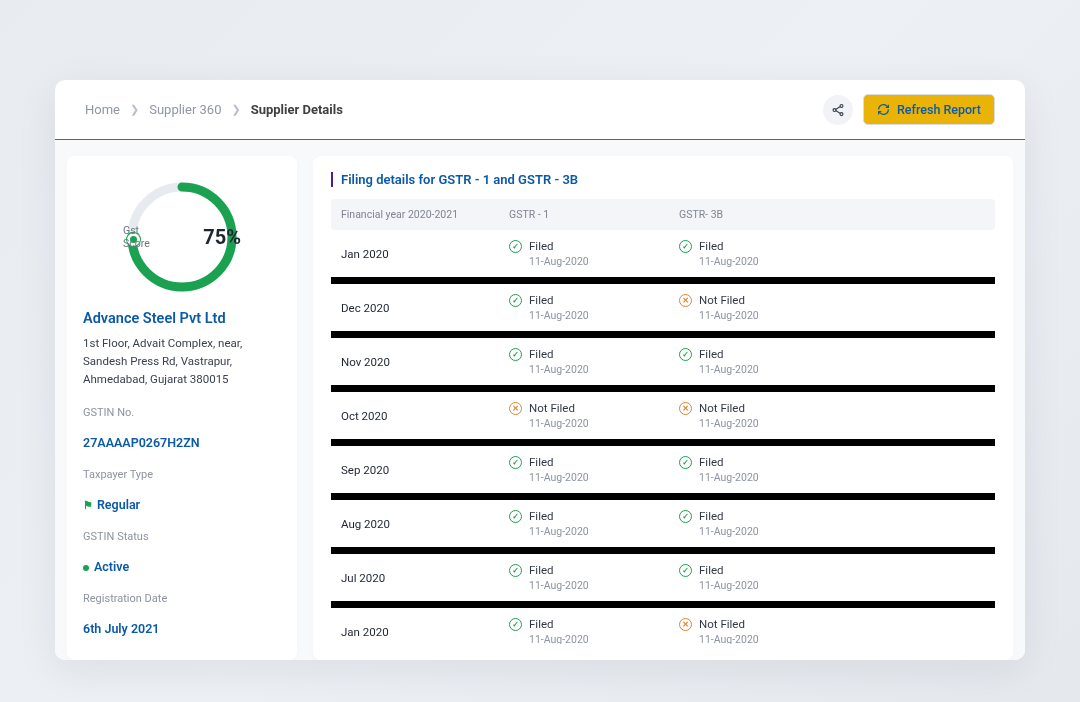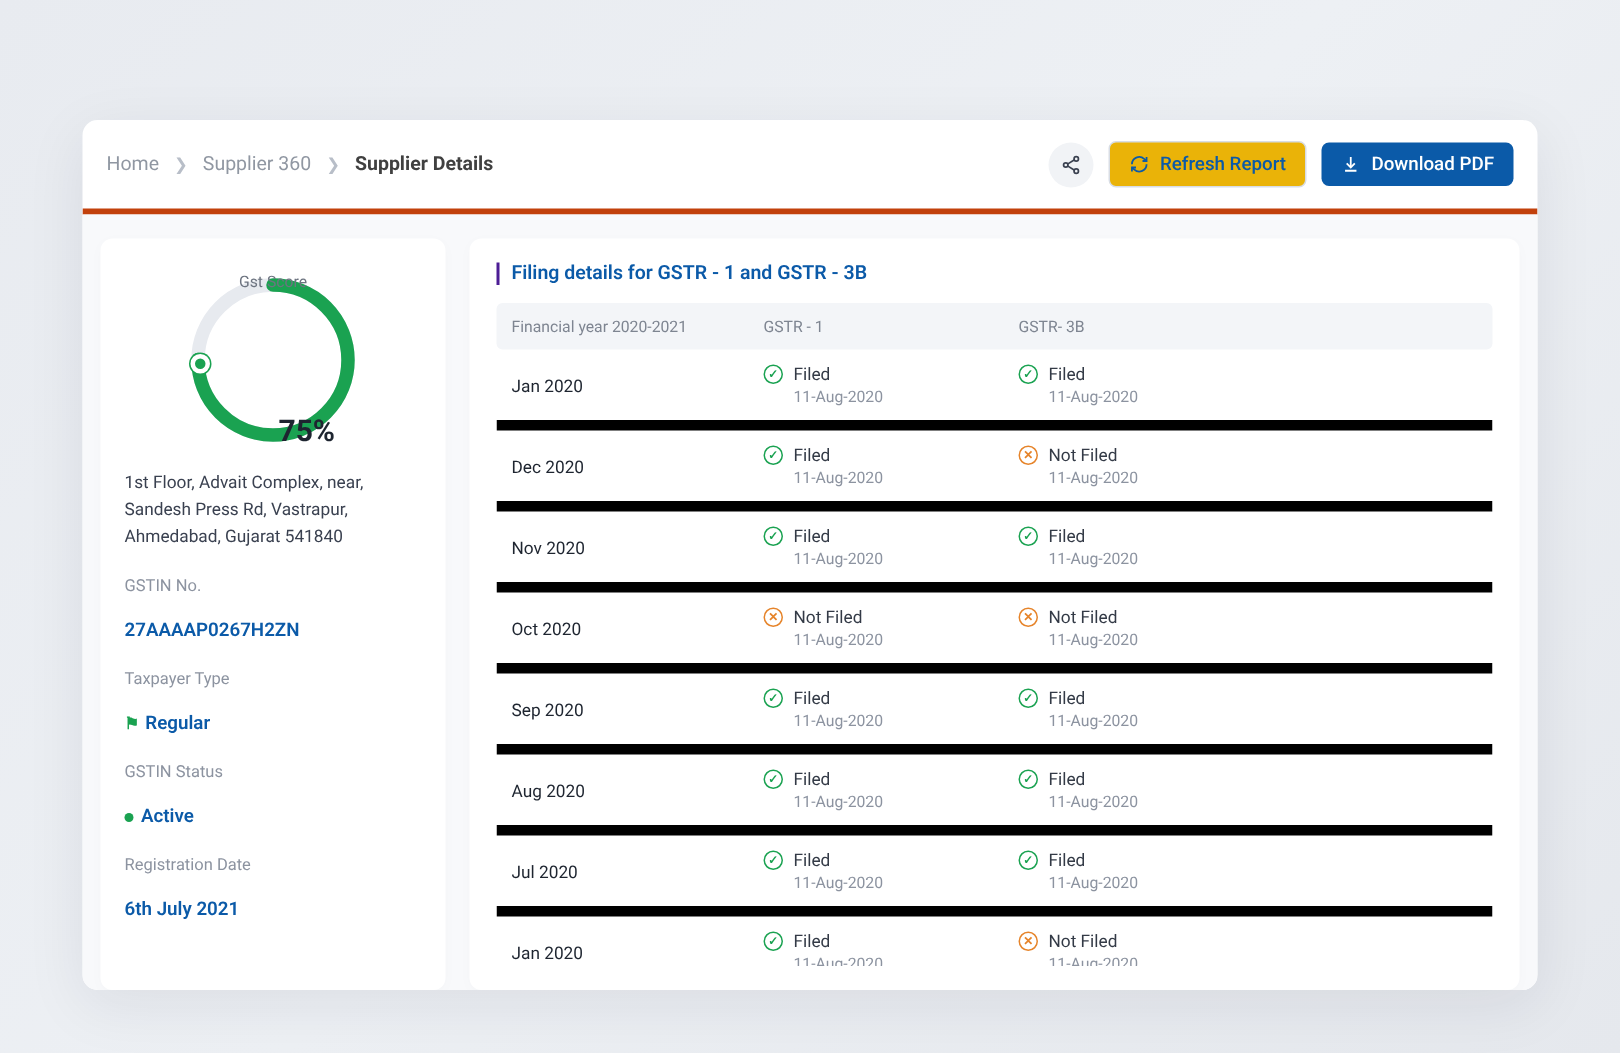--- a/index.html
+++ b/index.html
@@ -18,22 +18,22 @@
     width: 970px;
     height: 580px;
     overflow: hidden;
     display: flex;
     flex-direction: column;
   }
   .topbar {
     display: flex;
     align-items: center;
     justify-content: space-between;
-    padding: 14px 16px;
-    border-bottom: 4px solid #c2410c;
+    padding: 14px 30px;
+    border-bottom: 1px solid #c2410c;
   }
   .breadcrumbs { display: flex; align-items: center; gap: 10px; font-size: 13px; }
   .crumb-muted { color: #9097a2; }
   .crumb-active { color: #404040; font-weight: 700; }
   .chev { color: #b8bec8; font-size: 11px; }
   .actions { display: flex; align-items: center; gap: 10px; }
   .iconbtn {
     width: 30px; height: 30px; border-radius: 50%;
     background: #f1f3f6; display: flex; align-items: center; justify-content: center;
     cursor: pointer;
@@ -53,22 +53,22 @@
     background: #f8f9fb;
     overflow: hidden;
   }
   .leftpanel {
     background: #fff; border-radius: 8px; width: 230px; padding: 18px 16px;
     box-shadow: 0 2px 10px rgba(0,0,0,0.02);
   }
   .score-ring { width: 118px; height: 118px; margin: 4px auto 14px; position: relative; }
   .score-ring svg { transform: rotate(-90deg); }
   .score-center {
-    position: absolute; inset: 0; display: flex; flex-direction: column;
-    align-items: center; justify-content: space-between;
+    position: absolute; inset: 0; display: flex; flex-direction: row;
+    align-items: center; justify-content: flex-end;
   }
   .score-label { font-size: 10.5px; color: #6d7480; }
   .score-value { font-size: 20px; font-weight: 700; color: #1e2530; margin-left: 45px; }
   .ring-dot {
     position: absolute; width: 13px; height: 13px; border-radius: 50%;
     background: #1aa251; border: 3px solid #fff;
     box-shadow: 0 0 0 1px #1aa251;
   }
   .supplier-name { color: #0b5aa8; font-weight: 600; font-size: 14.5px; margin: 14px 0 8px; }
   .addr { font-size: 11.5px; color: #3a4150; line-height: 1.55; }
@@ -133,47 +133,40 @@
         </svg>
       </div>
       <div class="btn btn-outline">
         <svg width="13" height="13" viewBox="0 0 24 24" fill="none" stroke="#0b5aa8" stroke-width="2.2">
           <path d="M3 12a9 9 0 0 1 15-6.7L21 8"></path>
             <path d="M21 3v5h-5"></path>
           <path d="M21 12a9 9 0 0 1-15 6.7L3 16"></path>
             <path d="M3 21v-5h5"></path>
         </svg>
         <span>Refresh Report</span>
-      </div>
-      <div class="btn btn-primary">
-        <svg width="13" height="13" viewBox="0 0 24 24" fill="none" stroke="#fff" stroke-width="2.2">
-          <path d="M12 3v12"></path>
-            <path d="M7 11l5 5 5-5"></path>
-            <path d="M5 20h14"></path>
-        </svg>
-        <span>Download PDF</span>
       </div>
     </div>
   </div>
 
   <div class="body">
     <div class="leftpanel">
       <div class="score-ring">
         <svg width="118" height="118">
           <circle cx="59" cy="59" r="50" stroke="#e7eaef" stroke-width="9" fill="none"></circle>
           <circle cx="59" cy="59" r="50" stroke="#1aa251" stroke-width="9" fill="none" stroke-linecap="round" stroke-dasharray="314" stroke-dashoffset="78.5"></circle>
         </svg>
         <div class="ring-dot" style="left:4px; top:55px;"></div>
         <div class="score-center">
           <div class="score-label">Gst Score</div>
           <div class="score-value">75%</div>
         </div>
       </div>
 
-      <div class="addr">1st Floor, Advait Complex, near, Sandesh Press Rd, Vastrapur, Ahmedabad, Gujarat 541840</div>
+      <div class="supplier-name">Advance Steel Pvt Ltd</div>
+      <div class="addr">1st Floor, Advait Complex, near, Sandesh Press Rd, Vastrapur, Ahmedabad, Gujarat 380015</div>
 
       <div class="meta-label">GSTIN No.</div>
       <div class="meta-value">27AAAAP0267H2ZN</div>
 
       <div class="meta-label">Taxpayer Type</div>
       <div class="meta-value">
         <span class="flag">⚑</span><span>Regular</span>
       </div>
 
       <div class="meta-label">GSTIN Status</div>

